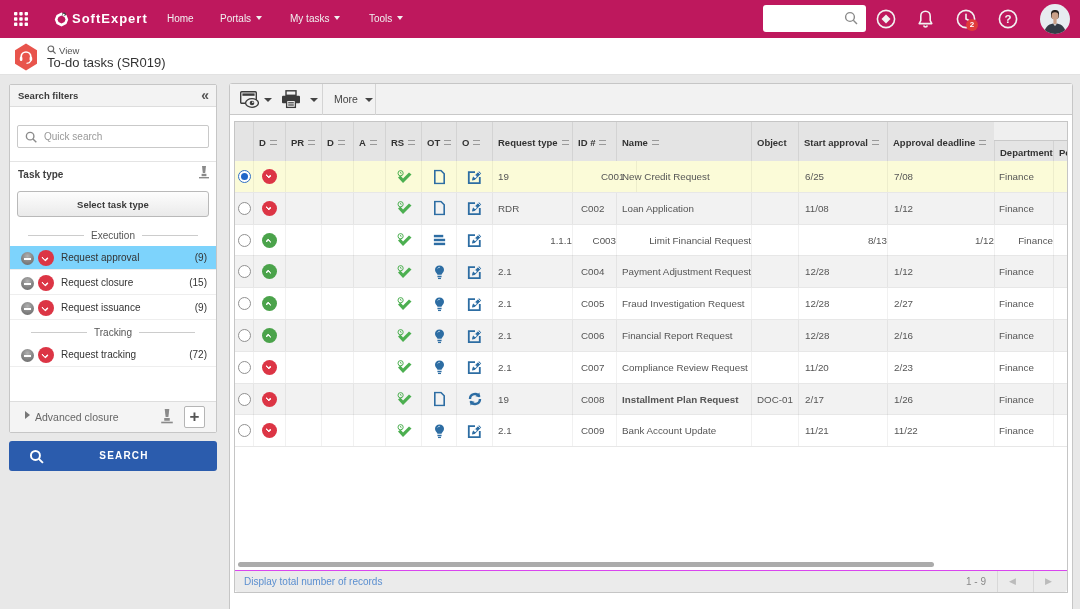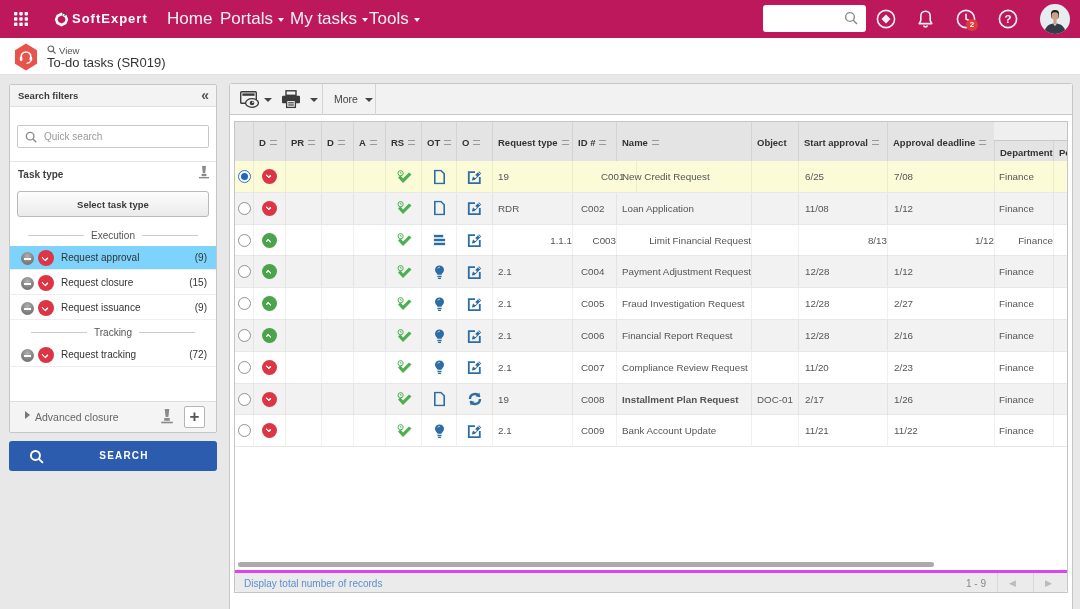--- a/index.html
+++ b/index.html
@@ -2,21 +2,21 @@
 <html><head>
 <meta charset="utf-8">
 <style>
   * { margin:0; padding:0; box-sizing:border-box; }
   html,body { width:1080px; height:609px; overflow:hidden; }
   body { font-family:"Liberation Sans", sans-serif; background:#e8e8e8; position:relative; }
   .abs { position:absolute; }
 
   
   #topbar { position:absolute; left:0; top:0; width:1080px; height:52px; background:#be185d; }
-  .nav { position:absolute; top:0; height:38px; line-height:38px; color:#f1f1f1; font-size:17px; }
+  .nav { position:absolute; top:0; height:38px; line-height:38px; color:#f1f1f1; font-size:10px; }
   .caret { display:inline-block; width:0; height:0; border-left:3.5px solid transparent; border-right:3.5px solid transparent; border-top:4px solid #f1f1f1; margin-left:5px; vertical-align:2px; }
   #sbox { position:absolute; left:763px; top:5px; width:103px; height:27px; background:#fff; border-radius:3px; }
 
   
   #crumb { position:absolute; left:0; top:38px; width:1080px; height:37px; background:#fff; border-bottom:1px solid #e2e2e2; }
 
   
   #sidebar { position:absolute; left:9px; top:84px; width:208px; height:349px; background:#fff; border:1px solid #c6c6c6; border-radius:2px; }
   #sidehead { position:absolute; left:0; top:0; width:206px; height:22px; background:#f3f3f3; border-bottom:1px solid #ddd; }
   #sidehead b { font-size:9.5px; color:#3c3c3c; position:absolute; left:8px; top:5px; }
@@ -74,21 +74,21 @@
   .c8 { left:258px; width:80px; }
   .c9 { left:338px; width:44px; }
   .c10 { left:382px; width:135px; }
   .c11 { left:517px; width:47px; }
   .c12 { left:564px; width:89px; }
   .c13 { left:653px; width:107px; }
   .c14 { left:760px; width:59px; }
   .c15 { left:819px; width:13px; }
   .hx { position:absolute; left:-1px; top:0; right:0; height:19px; background:#efefef; border-bottom:1px solid #c9c9c9; }
   #hscroll { position:absolute; left:3px; top:440px; width:696px; height:5px; background:#ababab; border-radius:3px; }
-  #gfoot { position:absolute; left:0; top:448px; width:832px; height:22px; background:#ebebeb; border-top:3px solid #d946ef; border-radius:0 0 3px 3px; font-size:10px; }
+  #gfoot { position:absolute; left:0; top:448px; width:832px; height:22px; background:#ebebeb; border-top:1px solid #d946ef; border-radius:0 0 3px 3px; font-size:10px; }
 </style>
 </head>
 <body>
 
 <div id="topbar">
 
   <svg class="abs" style="left:14px;top:12px" width="14" height="14" viewBox="0 0 14 14">
     <g fill="#fff">
       <rect x="0" y="0" width="3.4" height="3.4" rx="0.8"></rect>
         <rect x="5.3" y="0" width="3.4" height="3.4" rx="0.8"></rect>

